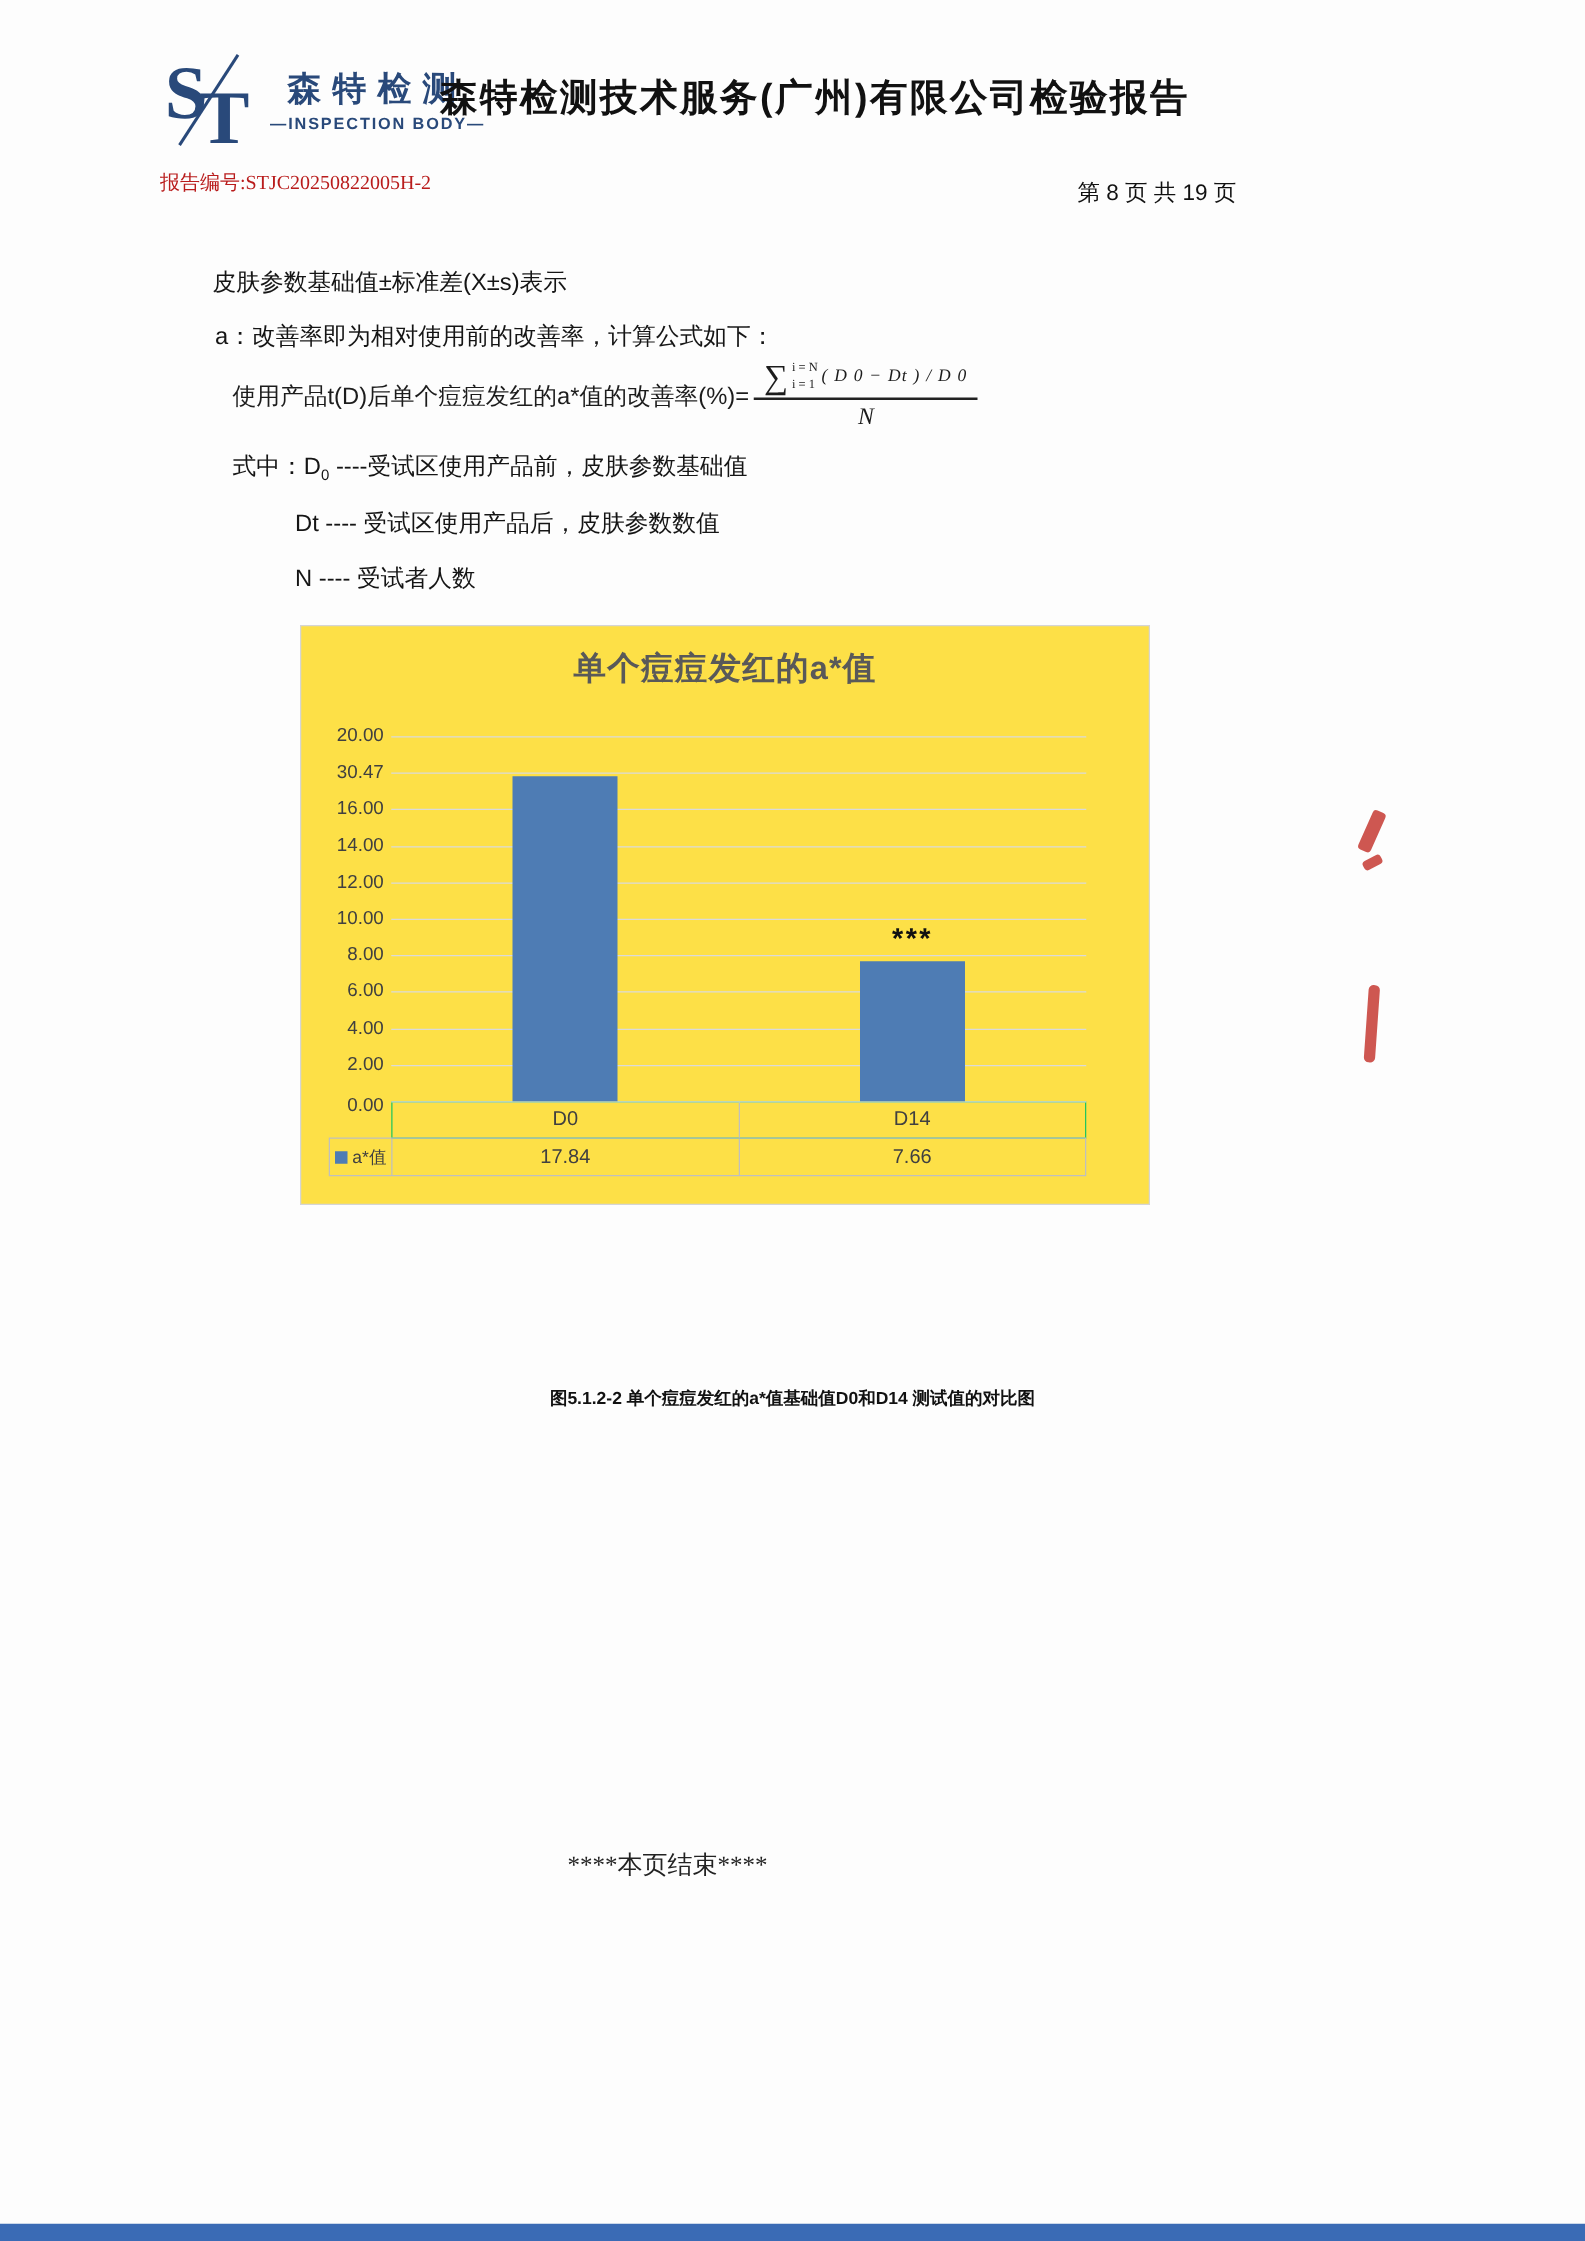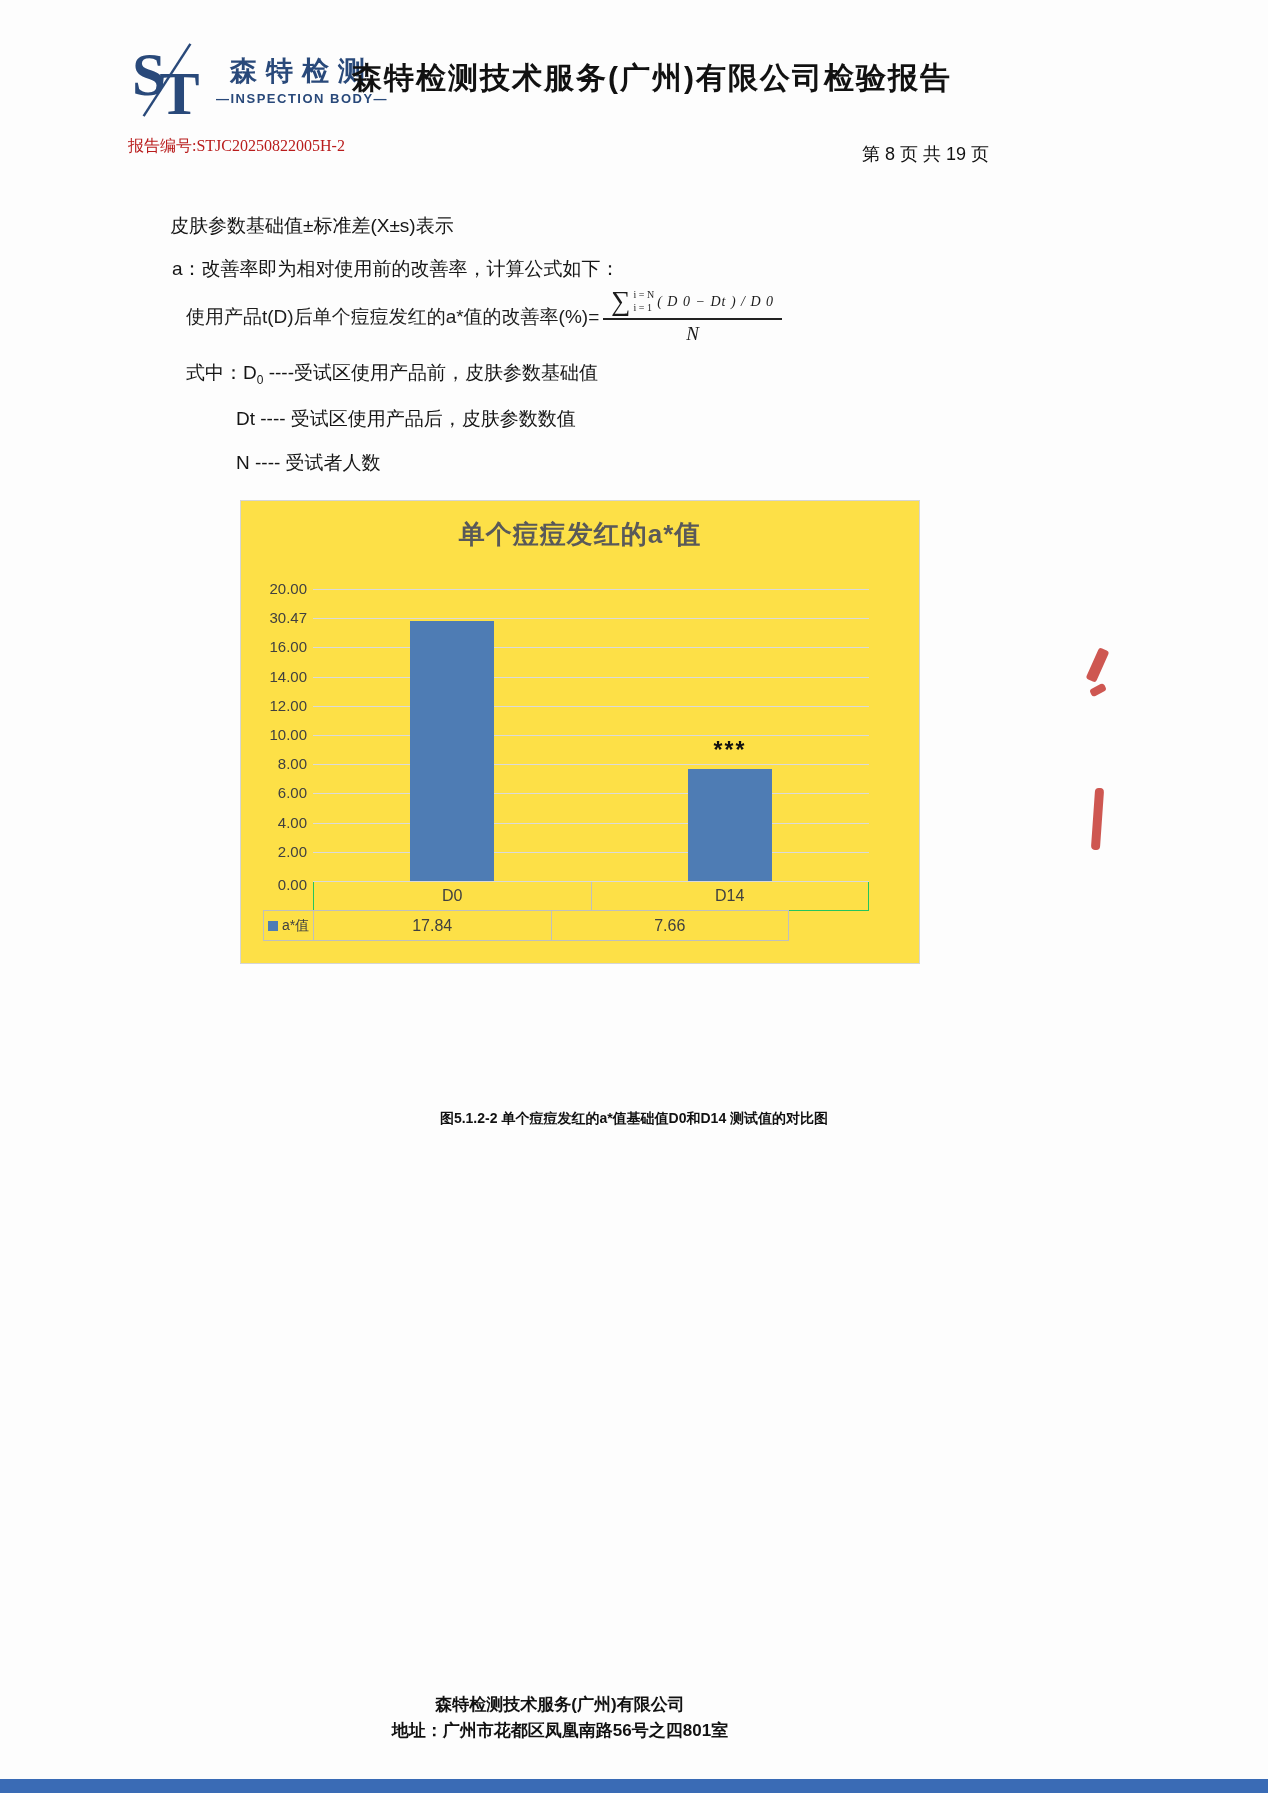--- a/index.html
+++ b/index.html
@@ -35,21 +35,21 @@
   
   .chart-box{position:absolute;left:240px;top:500px;width:678px;height:462px;background:#fde047;border:1px solid #d5d5d5;}
   .chart-title{position:absolute;left:0;top:16px;width:100%;text-align:center;font-size:26px;font-weight:bold;color:#595959;letter-spacing:1px;}
   .ytick{position:absolute;width:60px;left:6px;text-align:right;font-size:15px;color:#404040;}
   .gridline{position:absolute;left:72px;width:556px;height:1px;background:#dadada;}
   .bar{position:absolute;width:84px;}
   .bar-note{position:absolute;text-align:center;font-size:23px;font-weight:bold;color:#111;letter-spacing:2px;}
   .cat-row{position:absolute;left:72px;top:380px;width:556px;height:30px;border:1px solid #22c55e;box-sizing:border-box;display:flex;}
   .cat-cell{flex:1;display:flex;align-items:center;justify-content:center;font-size:16px;color:#404040;}
   .cat-cell + .cat-cell{border-left:1px solid #bfbfbf;}
-  .leg-row{position:absolute;left:22px;top:409px;width:526px;height:31px;border:1px solid #bfbfbf;box-sizing:border-box;display:flex;}
+  .leg-row{position:absolute;left:22px;top:409px;width:606px;height:31px;border:1px solid #bfbfbf;box-sizing:border-box;display:flex;}
   .leg-cell{width:50px;display:flex;align-items:center;justify-content:center;gap:4px;font-size:14px;color:#404040;border-right:1px solid #bfbfbf;box-sizing:border-box;}
   .leg-swatch{width:10px;height:10px;display:inline-block;}
   .val-cell{flex:1;display:flex;align-items:center;justify-content:center;font-size:16px;color:#404040;}
   .val-cell + .val-cell{border-left:1px solid #bfbfbf;}
   
   .caption{position:absolute;left:0;top:1110px;width:1268px;text-align:center;font-size:14px;font-weight:bold;color:#111;}
   .result-box{position:absolute;left:68px;top:1188px;width:1126px;height:192px;border:4px solid #e03a3a;background:#fdfdfd;}
   .rb-heading{position:absolute;left:48px;top:10px;font-size:21px;font-weight:bold;color:#111;}
   .rb-line{position:absolute;font-size:21px;color:#151515;white-space:nowrap;}
   .rb1{left:96px;top:54px;}
@@ -145,24 +145,21 @@
       <div class="gridline" style="top: 380px;"></div>
       <div class="ytick" style="top: 375px;">0.00</div>
       <div class="bar" style="left: 169px; top: 119.536px; height: 260.464px; background: rgb(78, 124, 180);"></div>
       <div class="bar" style="left: 447px; top: 268.164px; height: 111.836px; background: rgb(78, 124, 180);"></div>
       <div class="bar-note" style="left: 447px; width: 84px; top: 236.164px;">***</div>
     </div>
 
   <div class="caption">图5.1.2-2 单个痘痘发红的a*值基础值D0和D14 测试值的对比图</div>
 
 
+  <div class="page-end">****本页结束****</div>
 
-  <div class="footer">
-    <div>森特检测技术服务(广州)有限公司</div>
-    <div>地址：广州市花都区凤凰南路56号之四801室</div>
-  </div>
   <div class="bottom-bar"></div>
 
   <div class="stamp s1"></div>
   <div class="stamp s2"></div>
   <div class="stamp s3"></div>
 
 </div>
 
 </body></html>

